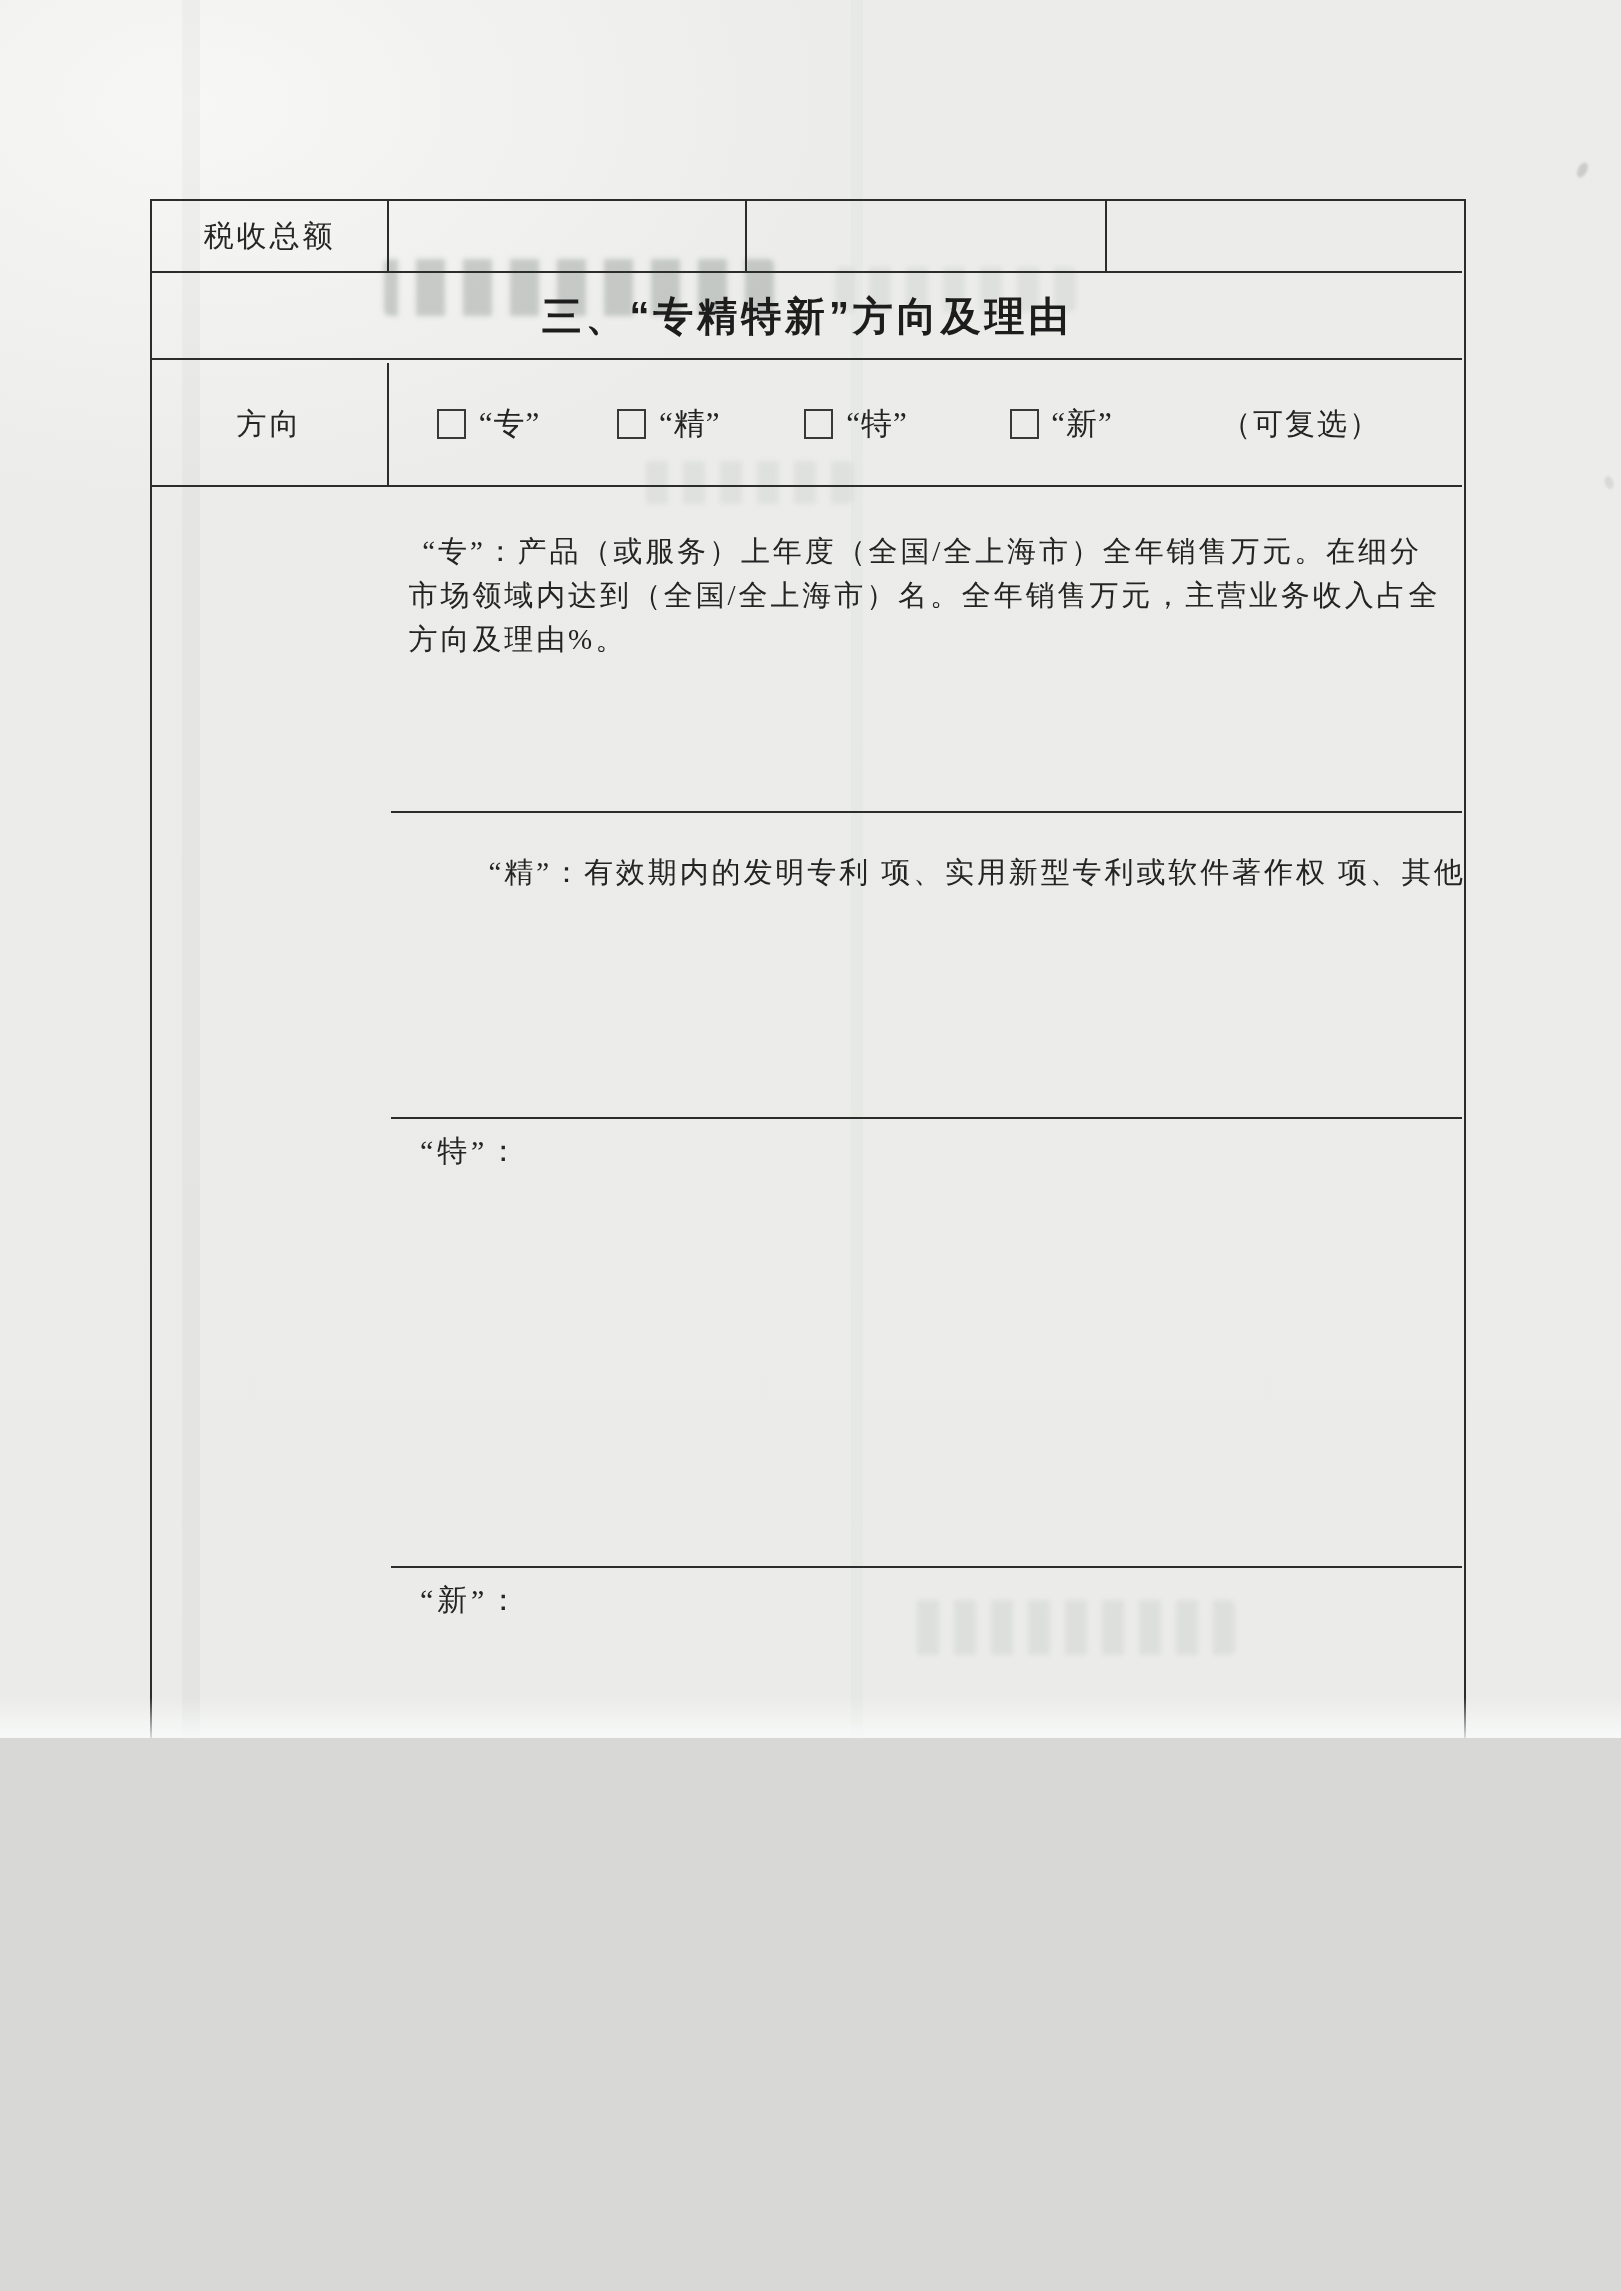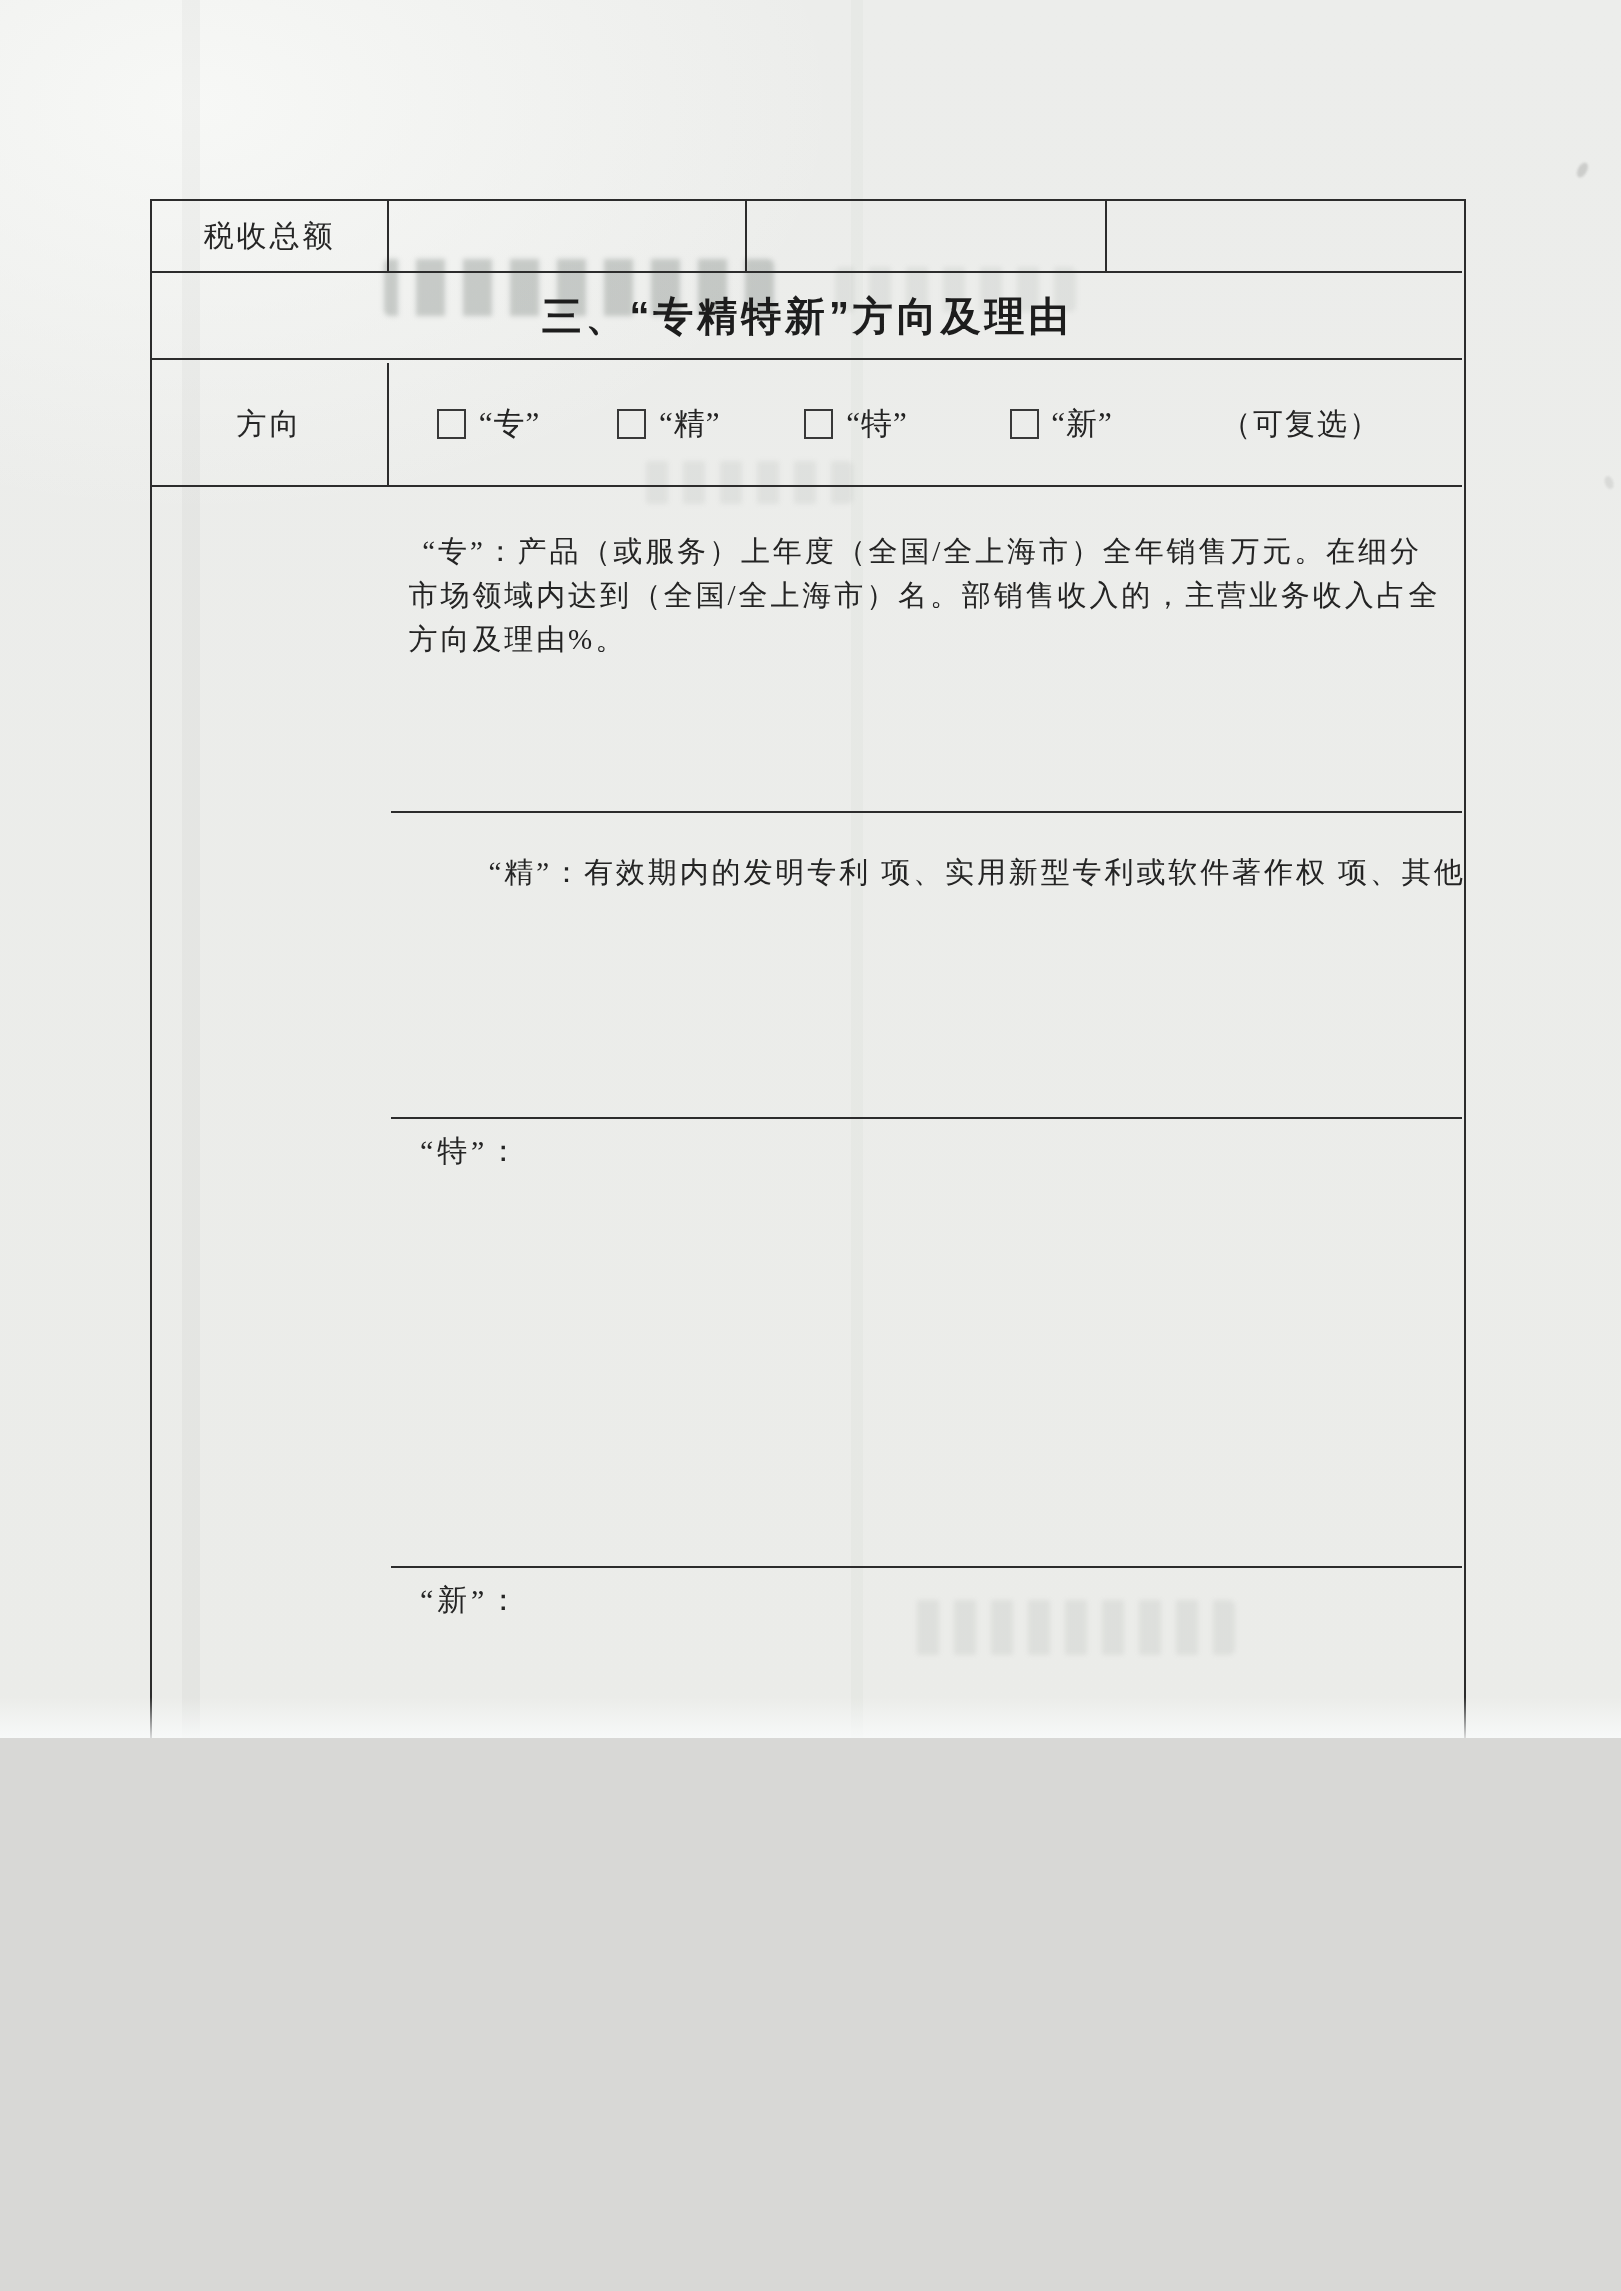--- a/index.html
+++ b/index.html
@@ -145,21 +145,21 @@
         </span>
         <span class="multi-note">（可复选）</span>
       </div>
     </div>
 
     <div class="abs row-why">
       <div class="cell why-content">
 
         <div class="sub sub-zhuan">
           <div class="tline indent-sm">“专”：产品（或服务）上年度（全国/全上海市）全年销售万元。在细分</div>
-          <div class="tline">市场领域内达到（全国/全上海市）名。部销售收入的，主营业务收入占全</div>
+          <div class="tline">市场领域内达到（全国/全上海市）名。全年销售万元，主营业务收入占全</div>
           <div class="tline">方向及理由%。</div>
         </div>
 
         <div class="sub sub-jing">
           <div class="tline indent-lg">“精”：有效期内的发明专利 项、实用新型专利或软件著作权 项、其他</div>
         </div>
 
         <div class="sub sub-te">
           <div class="cell-tag">“特”：</div>
         </div>

